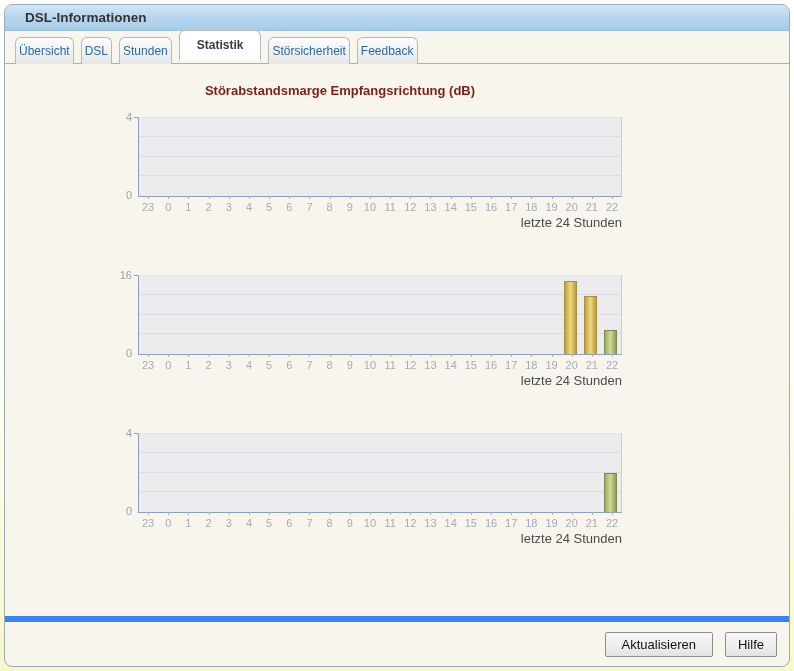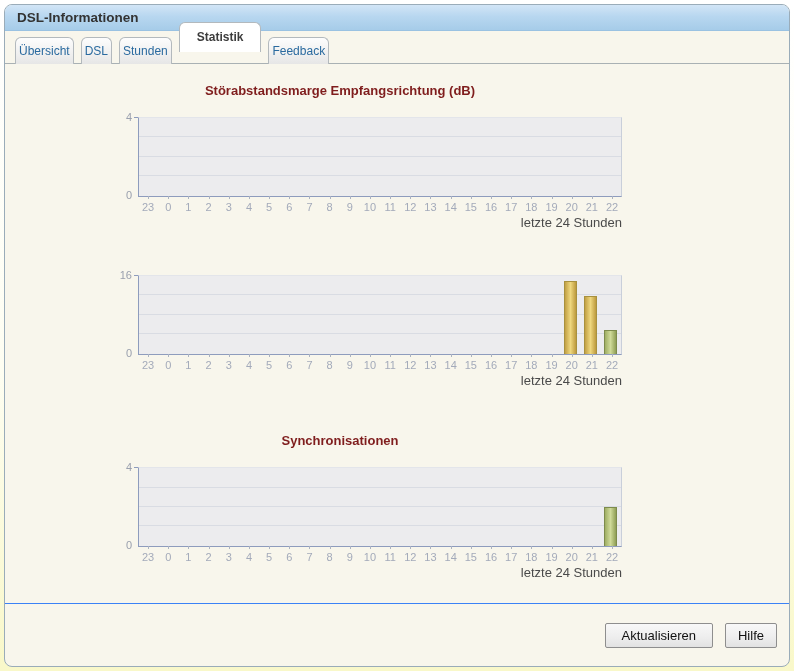--- a/index.html
+++ b/index.html
@@ -12,21 +12,21 @@
   .window {
     width:786px; height:663px;
     border:1px solid #9aacb9;
     border-radius:8px;
     background:#f8f6ec;
     display:flex; flex-direction:column;
     overflow:hidden;
   }
   .titlebar {
     height:26px; line-height:26px;
-    padding-left:12px;
+    padding-left:20px;
     font-size:13.5px; font-weight:bold; color:#333;
     background:linear-gradient(180deg,#d2e5f6 0%,#b8d7f0 45%,#a6cce9 100%);
     border-bottom:1px solid #9ac2e2;
     flex:0 0 auto;
   }
   .tabbar {
     position:relative;
     display:flex; align-items:flex-end;
     gap:7px;
     padding:7px 0 0 10px;
@@ -45,21 +45,21 @@
     padding:6px 3px;
     margin-bottom:4px;
     font-size:12px; color:#2a6a9f;
     cursor:pointer;
     white-space:nowrap;
   }
   .tab.active {
     background:#ffffff;
     color:#3c3c3c; font-weight:bold;
     padding:7px 17px 8px;
-    margin-bottom:16px;
+    margin-bottom:8px;
     z-index:2;
   }
   .content {
     flex:1 1 auto;
     padding-top:15px;
     overflow:hidden;
   }
   .chart-block { width:600px; margin:0 0 45px 35px; }
   .chart-title {
     text-align:center;
@@ -109,22 +109,22 @@
     text-align:center; font-size:11px; color:#a3aaba;
     padding-top:3px;
   }
   .xlabels span::before {
     content:''; position:absolute; left:50%; top:-2px; width:1px; height:3px;
     background:#aab2c2;
   }
   .xnote { text-align:right; font-size:13px; color:#4a4a4a; margin-top:2px; }
   .footer {
     flex:0 0 auto;
-    height:63px;
-    border-top:1px solid #3b82f6;
+    height:50px;
+    border-top:6px solid #3b82f6;
     display:flex; align-items:center; justify-content:flex-end;
     gap:12px;
     padding-right:12px;
   }
   .btn {
     font-family:"Liberation Sans", sans-serif;
     font-size:13px; color:#111;
     background:linear-gradient(180deg,#f8f8f8 0%,#ededed 60%,#e2e2e2 100%);
     border:1px solid #8e8e8e;
     border-radius:2px;
@@ -140,20 +140,21 @@
 
   <div class="titlebar">
     <span>DSL-Informationen</span>
   </div>
 
   <div class="tabbar">
     <div class="tab">Übersicht</div>
     <div class="tab">DSL</div>
     <div class="tab">Stunden</div>
     <div class="tab active">Statistik</div>
+    <div class="tab">Störsicherheit</div>
     <div class="tab">Feedback</div>
   </div>
 
   <div class="content">
 
     <div class="chart-block">
       <div class="chart-title">Störabstandsmarge Empfangsrichtung (dB)</div>
       <div class="plot-wrap">
         <span class="ylab top">4</span>
         <span class="ylab bot">0</span>
@@ -225,21 +226,20 @@
             <span>19</span>
             <span>20</span>
             <span>21</span>
             <span>22</span>
           </div>
         <div class="xnote">letzte 24 Stunden</div>
       </div>
     </div>
 
     <div class="chart-block">
-      <div class="chart-title">Synchronisationen</div>
       <div class="plot-wrap">
         <span class="ylab top">4</span>
         <span class="ylab bot">0</span>
         <div class="plot">
             <div class="bars">
               <div class="bar green" style="left: calc(97.917% - 7px); height: 50%;"></div>
             </div>
           </div>
         <div class="xlabels">
             <span>23</span>

